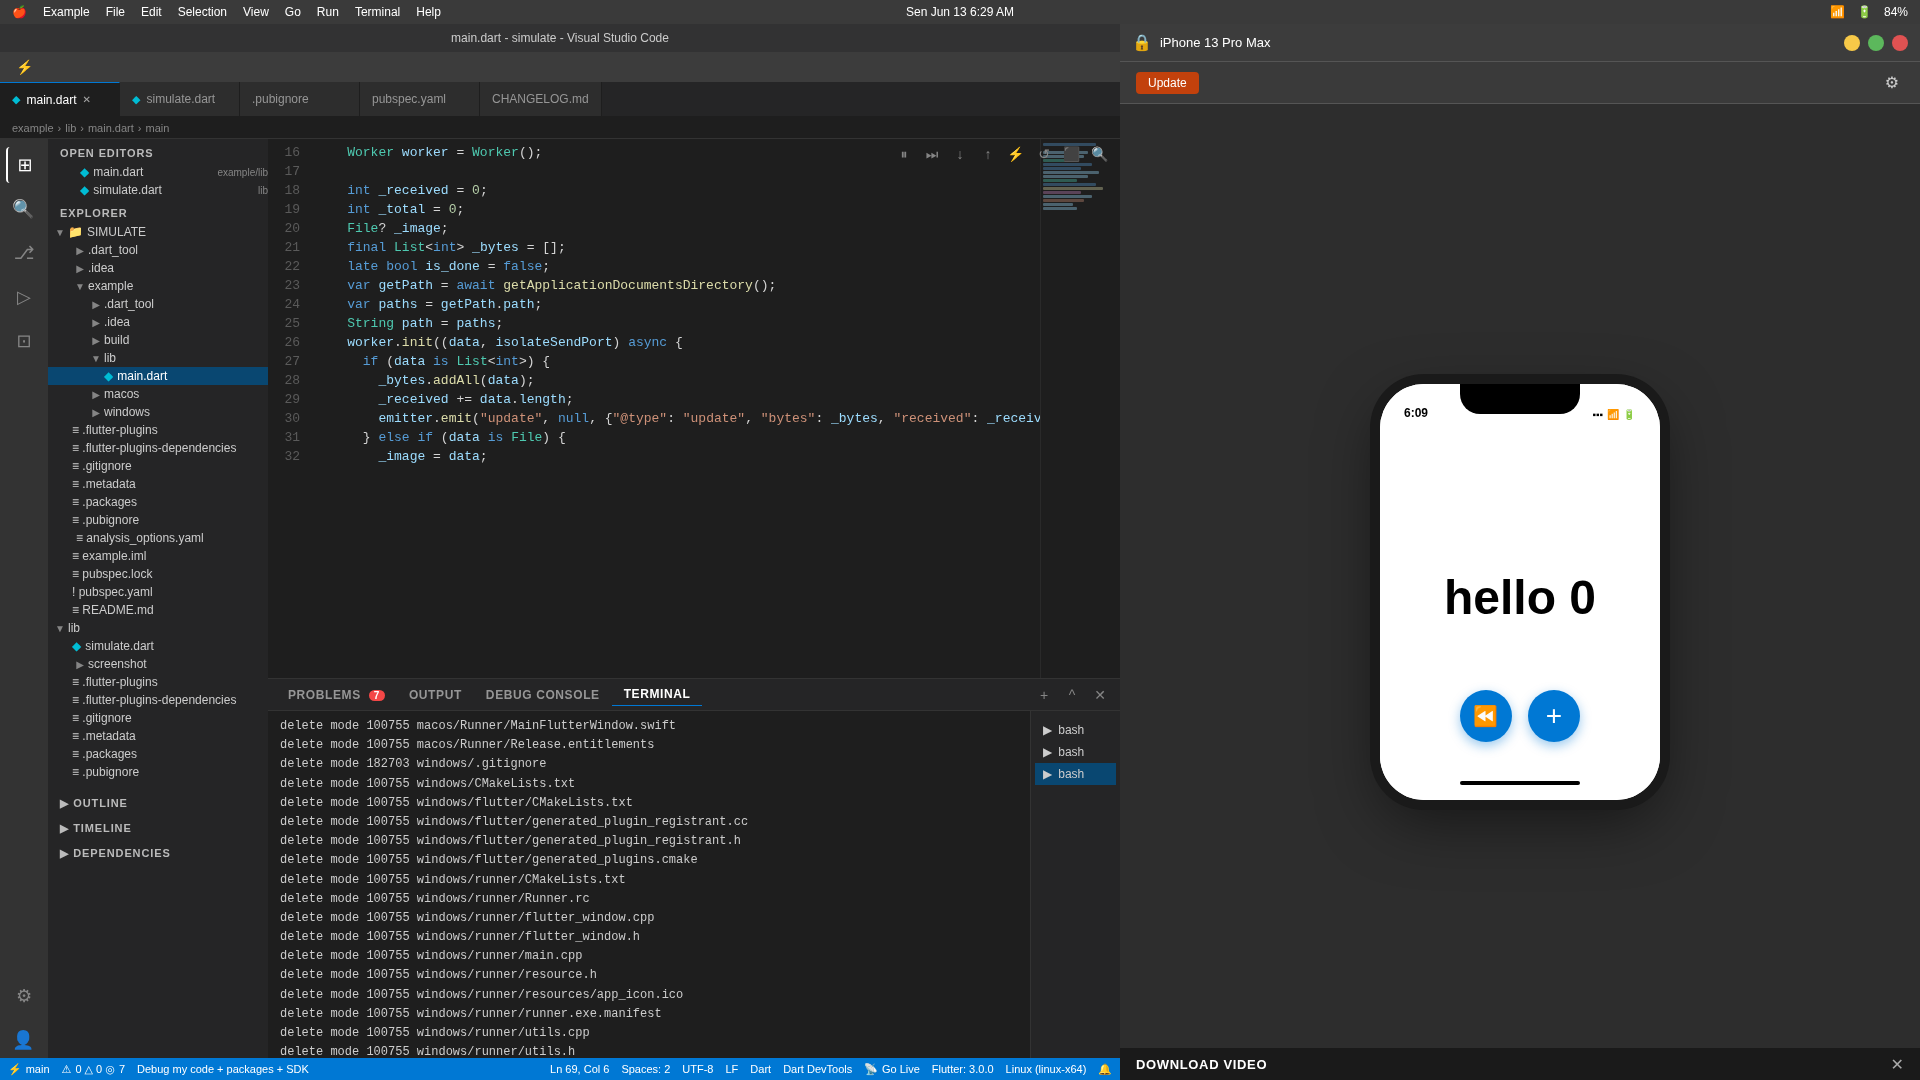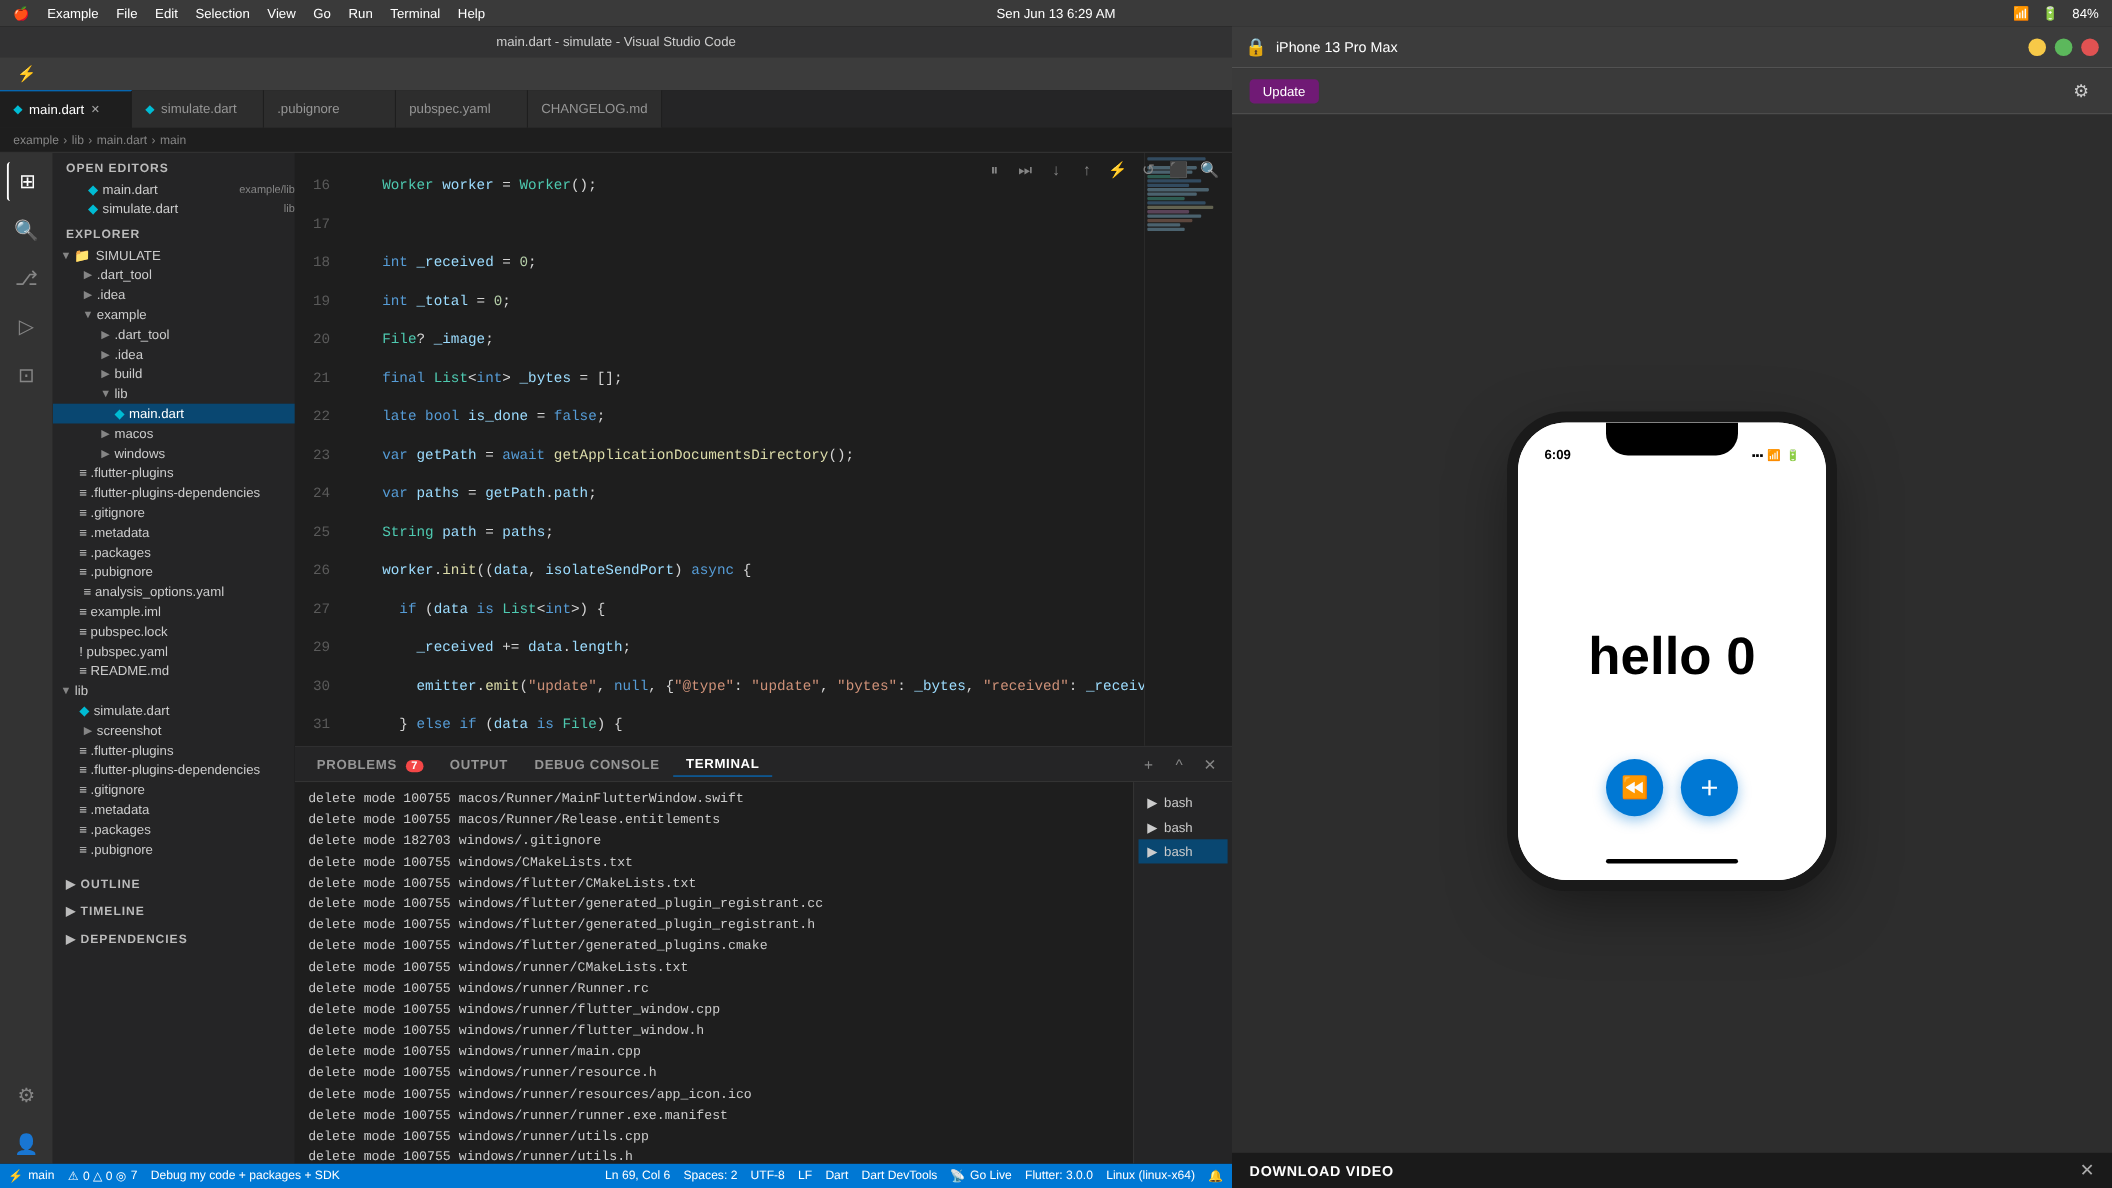--- a/index.html
+++ b/index.html
@@ -219,21 +219,20 @@
     }
     #code-editor::-webkit-scrollbar { width: 6px; height: 6px; }
     #code-editor::-webkit-scrollbar-thumb { background: #555; }
 
     .code-line {
       display: flex;
       height: 19px;
       line-height: 19px;
       font-family: 'Courier New', monospace;
       font-size: 13px;
-      margin-top: 16px;
     }
     .line-number {
       width: 48px;
       text-align: right;
       padding-right: 16px;
       color: #5a5a5a;
       user-select: none;
       flex-shrink: 0;
     }
     .line-content { flex: 1; white-space: pre; color: #d4d4d4; }
@@ -373,21 +372,21 @@
       height: 42px;
       background: #3a3a3a;
       display: flex;
       align-items: center;
       padding: 0 16px;
       gap: 8px;
       border-bottom: 1px solid #555;
     }
     .panel-toolbar-btn {
       padding: 4px 12px;
-      background: #701a75;
+      background: #c2410c;
       color: #fff;
       border-radius: 4px;
       font-size: 12px;
       cursor: pointer;
     }
 
     #iphone-container {
       flex: 1;
       display: flex;
       align-items: center;
@@ -774,20 +773,24 @@
             <span class="line-number">25</span>
             <span class="line-content">    <span class="cls">String</span> <span class="var">path</span> = <span class="var">paths</span>;</span>
           </div>
           <div class="code-line">
             <span class="line-number">26</span>
             <span class="line-content">    <span class="var">worker</span>.<span class="fn">init</span>((<span class="var">data</span>, <span class="var">isolateSendPort</span>) <span class="kw">async</span> {</span>
           </div>
           <div class="code-line">
             <span class="line-number">27</span>
             <span class="line-content">      <span class="kw">if</span> (<span class="var">data</span> <span class="kw">is</span> <span class="cls">List</span>&lt;<span class="kw">int</span>&gt;) {</span>
+          </div>
+          <div class="code-line">
+            <span class="line-number">28</span>
+            <span class="line-content">        <span class="var">_bytes</span>.<span class="fn">addAll</span>(<span class="var">data</span>);</span>
           </div>
           <div class="code-line">
             <span class="line-number">29</span>
             <span class="line-content">        <span class="var">_received</span> += <span class="var">data</span>.<span class="var">length</span>;</span>
           </div>
           <div class="code-line">
             <span class="line-number">30</span>
             <span class="line-content">        <span class="var">emitter</span>.<span class="fn">emit</span>(<span class="str">"update"</span>, <span class="kw">null</span>, {<span class="str">"@type"</span>: <span class="str">"update"</span>, <span class="str">"bytes"</span>: <span class="var">_bytes</span>, <span class="str">"received"</span>: <span class="var">_received</span>, : }</span>
           </div>
           <div class="code-line">

